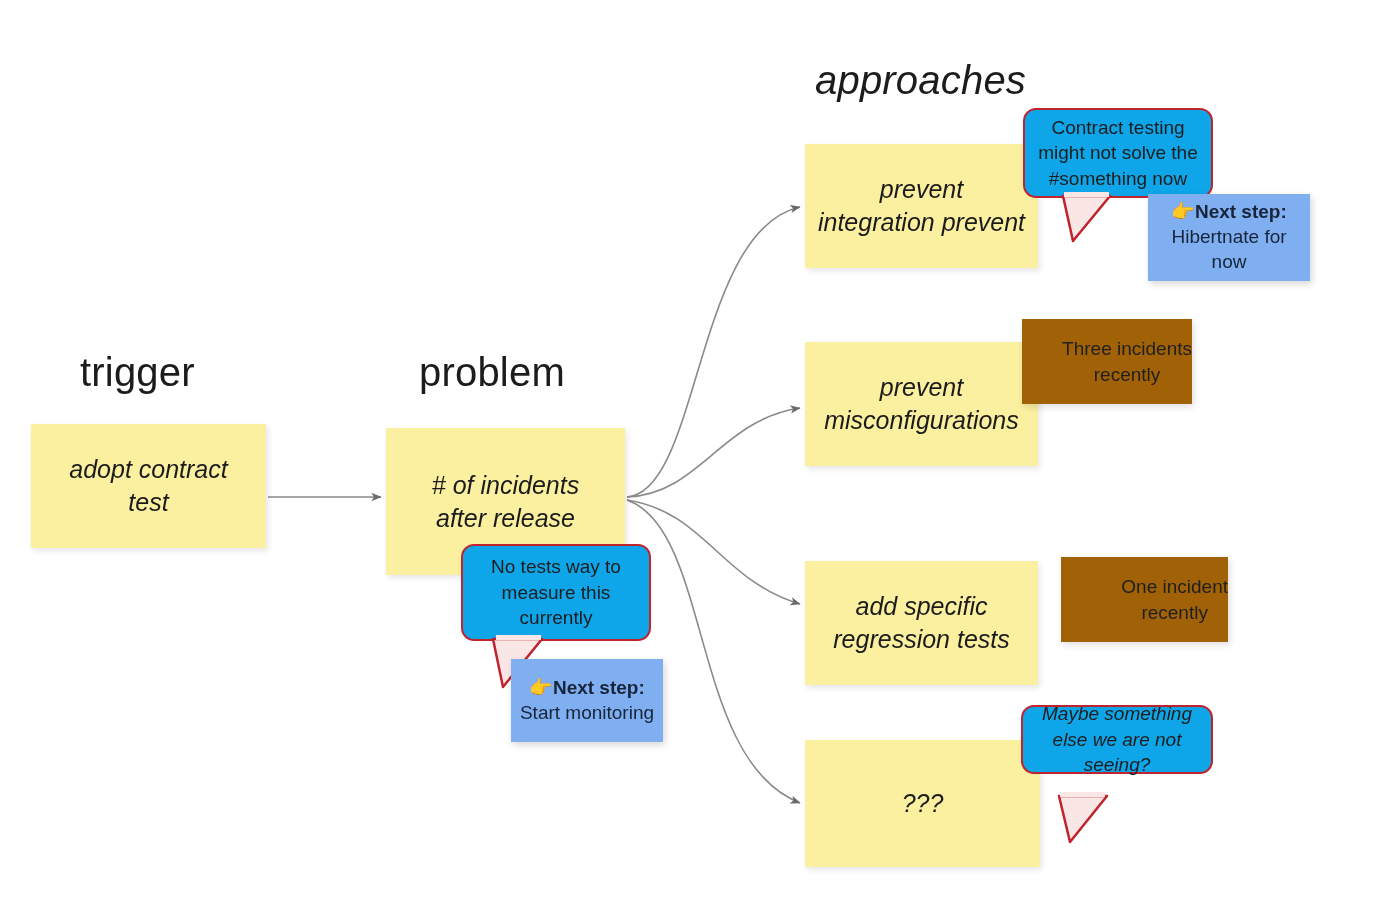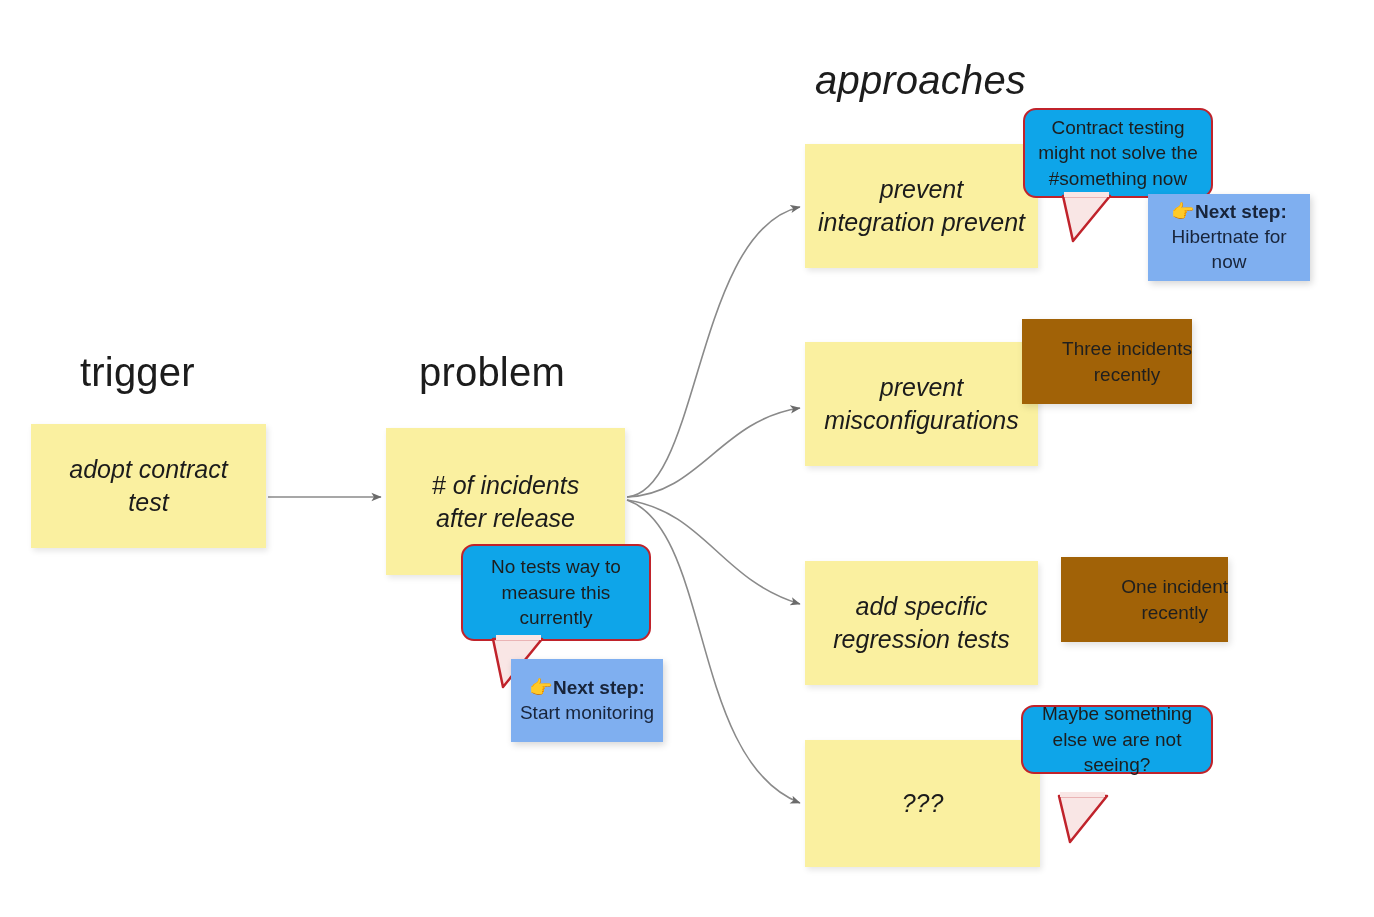--- a/index.html
+++ b/index.html
@@ -189,21 +189,21 @@
         <polygon points="8,0 55,0 18,45" fill="#F9E6E5" stroke="#C0232B" stroke-width="2.5" stroke-linejoin="round"></polygon>
         <rect x="9" y="-4" width="45" height="5" fill="#F9E6E5"></rect>
       </svg>
       <div class="bubble" style="left: 461px; top: 544px; width: 190px; height: 97px;">
         <div class="txt"><span>No tests way to</span><br><span>measure this</span><br><span>currently</span></div>
       </div>
       <svg class="bubble-tail" width="70" height="56" style="left: 487px; top: 639px;">
         <polygon points="6,0 55,0 16,48" fill="#F9E6E5" stroke="#C0232B" stroke-width="2.5" stroke-linejoin="round"></polygon>
         <rect x="9" y="-4" width="45" height="5" fill="#F9E6E5"></rect>
       </svg>
-      <div class="bubble" style="left: 1021px; top: 705px; width: 192px; height: 69px;">
+      <div class="bubble" style="left: 1021px; top: 705px; width: 192px; height: 69px; font-style: italic;">
         <div class="txt"><span>Maybe something</span><br><span>else we are not</span><br><span>seeing?</span></div>
       </div>
       <svg class="bubble-tail" width="70" height="56" style="left: 1051px; top: 796px;">
         <polygon points="8,0 56,0 19,46" fill="#F9E6E5" stroke="#C0232B" stroke-width="2.5" stroke-linejoin="round"></polygon>
         <rect x="9" y="-4" width="45" height="5" fill="#F9E6E5"></rect>
       </svg>
     </div>
 
   <div id="blueboxes-layer">
       <div class="bluebox" style="left: 1148px; top: 194px; width: 162px; height: 87px;">

